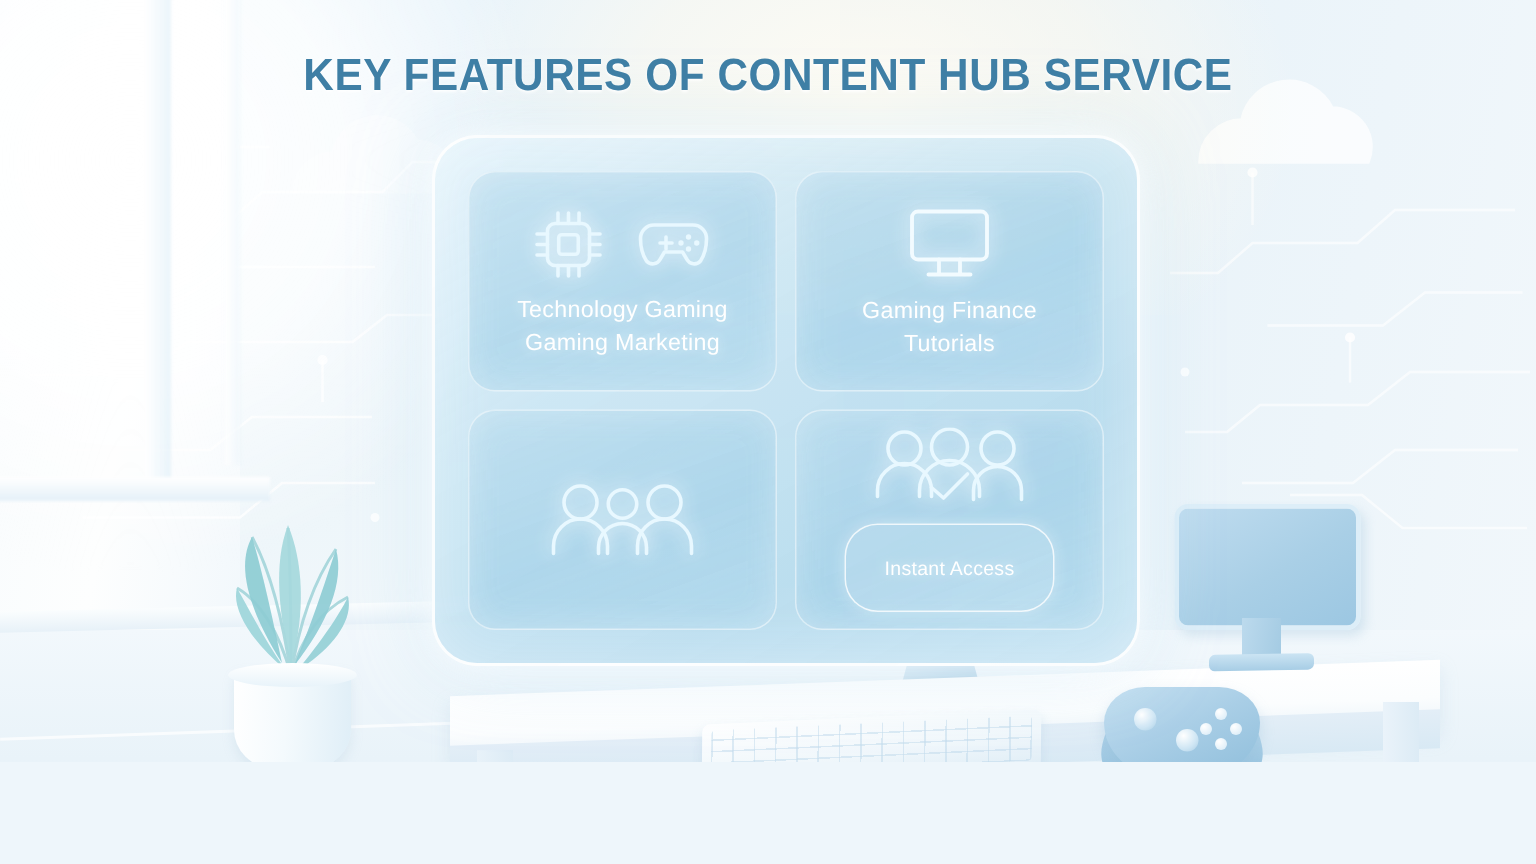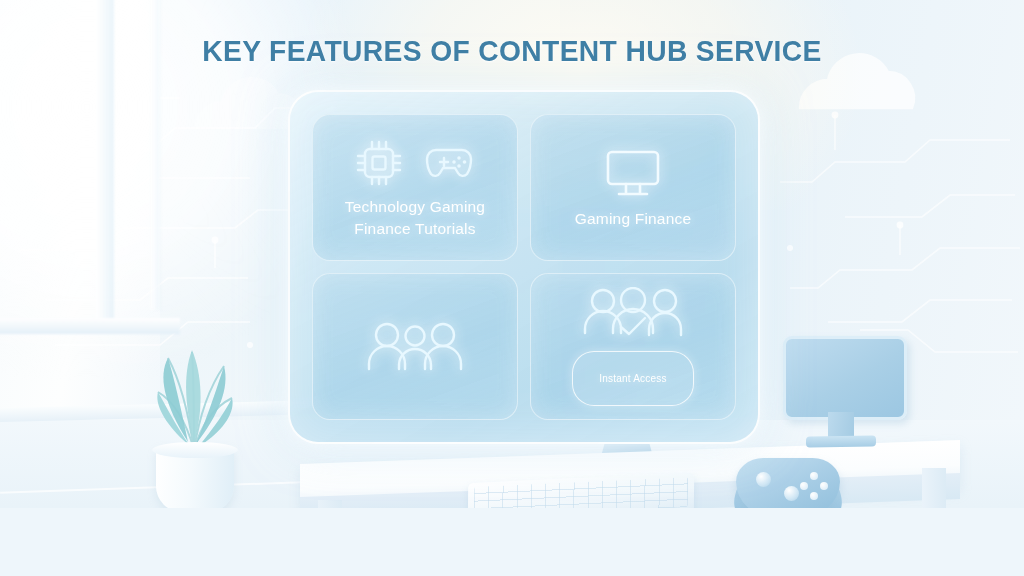--- a/index.html
+++ b/index.html
@@ -217,21 +217,21 @@
     font-size:15.5px;line-height:1.42;letter-spacing:.2px;
     text-shadow:0 0 8px rgba(255,255,255,.55);
     padding:0 8px;
   }
   .card-text .l2{display:block;}
   .pill{
     margin-top:4px;
     padding:21px 26px;
     border:1.5px solid rgba(255,255,255,.8);
     border-radius:22px;
-    color:#ffffff;font-size:10px;letter-spacing:.2px;
+    color:#ffffff;font-size:13px;letter-spacing:.2px;
     background:rgba(255,255,255,.10);
     text-shadow:0 0 8px rgba(255,255,255,.5);
     box-shadow:0 0 10px rgba(255,255,255,.35);
   }
 
   
   .title{
     position:absolute;left:0;top:34px;width:1024px;
     text-align:center;
     font-size:30px;font-weight:bold;
@@ -364,33 +364,34 @@
           <path d="M16 14h26a9 9 0 0 1 9 9c0 6-2 12-4 15a5.5 5.5 0 0 1-9-1l-3-5H23l-3 5a5.5 5.5 0 0 1-9 1c-2-3-4-9-4-15a9 9 0 0 1 9-9z"></path>
           <path d="M20 26h8 M24 22v8"></path>
           <circle cx="39" cy="22" r="1.8" fill="#e8f8ff" stroke="none"></circle>
           <circle cx="44.5" cy="26" r="1.8" fill="#e8f8ff" stroke="none"></circle>
           <circle cx="39" cy="30" r="1.8" fill="#e8f8ff" stroke="none"></circle>
           <circle cx="34" cy="26" r="1.8" fill="#e8f8ff" stroke="none"></circle>
         </svg>
       </div>
       <div class="card-text">
         <span>Technology  Gaming</span>
-        <span class="l2">Finance  Tutorials</span>
+        <span class="l2">Gaming  Marketing</span>
       </div>
     </div>
 
     <div class="card">
       <div class="card-icons">
         <svg width="66" height="56" viewBox="0 0 66 56" fill="none" stroke="#f2fbff" stroke-width="2.6" stroke-linecap="round" stroke-linejoin="round">
           <rect x="8" y="6" width="50" height="32" rx="4"></rect>
           <path d="M26 38v9 M40 38v9 M19 48h28"></path>
         </svg>
       </div>
       <div class="card-text">
         <span>Gaming Finance</span>
+        <span class="l2">Tutorials</span>
       </div>
     </div>
 
     <div class="card">
       <div class="card-icons">
         <svg width="108" height="52" viewBox="0 0 108 52" fill="none" stroke="#e8f8ff" stroke-width="2.4" stroke-linecap="round">
           <circle cx="26" cy="14" r="11"></circle>
           <path d="M8 48v-5a18 18 0 0 1 36 0v5"></path>
           <circle cx="54" cy="15" r="9.5"></circle>
           <path d="M38 48v-4a16 16 0 0 1 32 0v4"></path>

